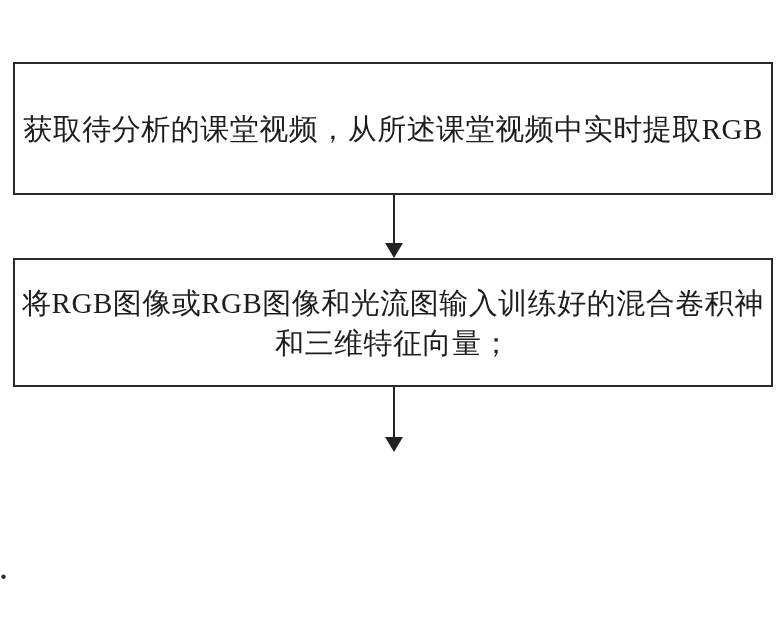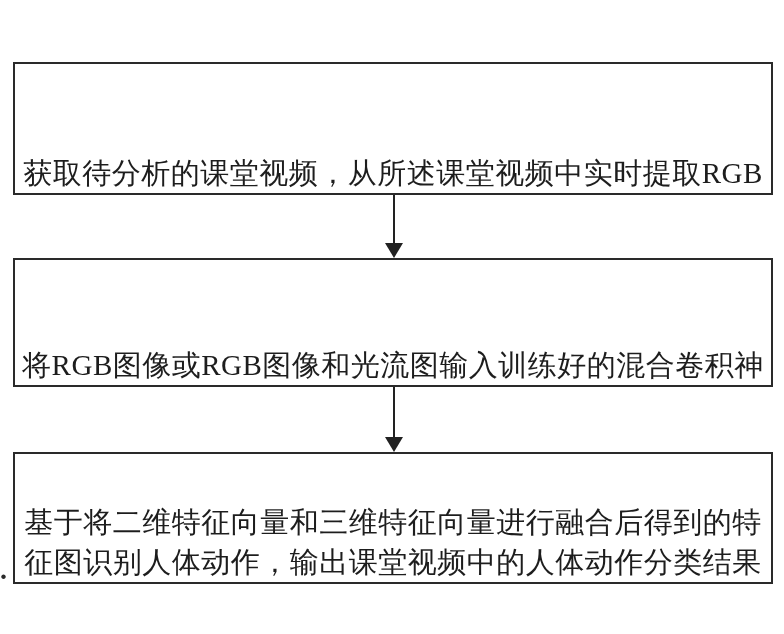--- a/index.html
+++ b/index.html
@@ -17,21 +17,21 @@
   }
   .flow-box {
     position: absolute;
     left: 13px;
     width: 760px;
     border: 2px solid #2a2a2a;
     box-sizing: border-box;
     background: #ffffff;
     display: flex;
     flex-direction: column;
-    justify-content: flex-end;
+    justify-content: center;
     align-items: center;
     text-align: center;
   }
   .flow-box .line {
     font-size: 29px;
     line-height: 40px;
     color: #1d1d1d;
     letter-spacing: 0.5px;
     white-space: nowrap;
   }
@@ -79,27 +79,24 @@
     <div class="line">获取待分析的课堂视频，从所述课堂视频中实时提取RGB</div>
   </div>
 
   <div class="connector connector-1">
     <div class="shaft"></div>
     <div class="head"></div>
   </div>
 
   <div class="flow-box box-2">
     <div class="line">将RGB图像或RGB图像和光流图输入训练好的混合卷积神</div>
+    <div class="line">和三维特征向量；</div>
   </div>
 
   <div class="connector connector-2">
     <div class="shaft"></div>
     <div class="head"></div>
   </div>
 
-  <div class="flow-box box-3">
-    <div class="line">基于将二维特征向量和三维特征向量进行融合后得到的特</div>
-    <div class="line">征图识别人体动作，输出课堂视频中的人体动作分类结果</div>
-  </div>
 
   <span class="stray-mark">.</span>
 
 </div>
 
 </body></html>

